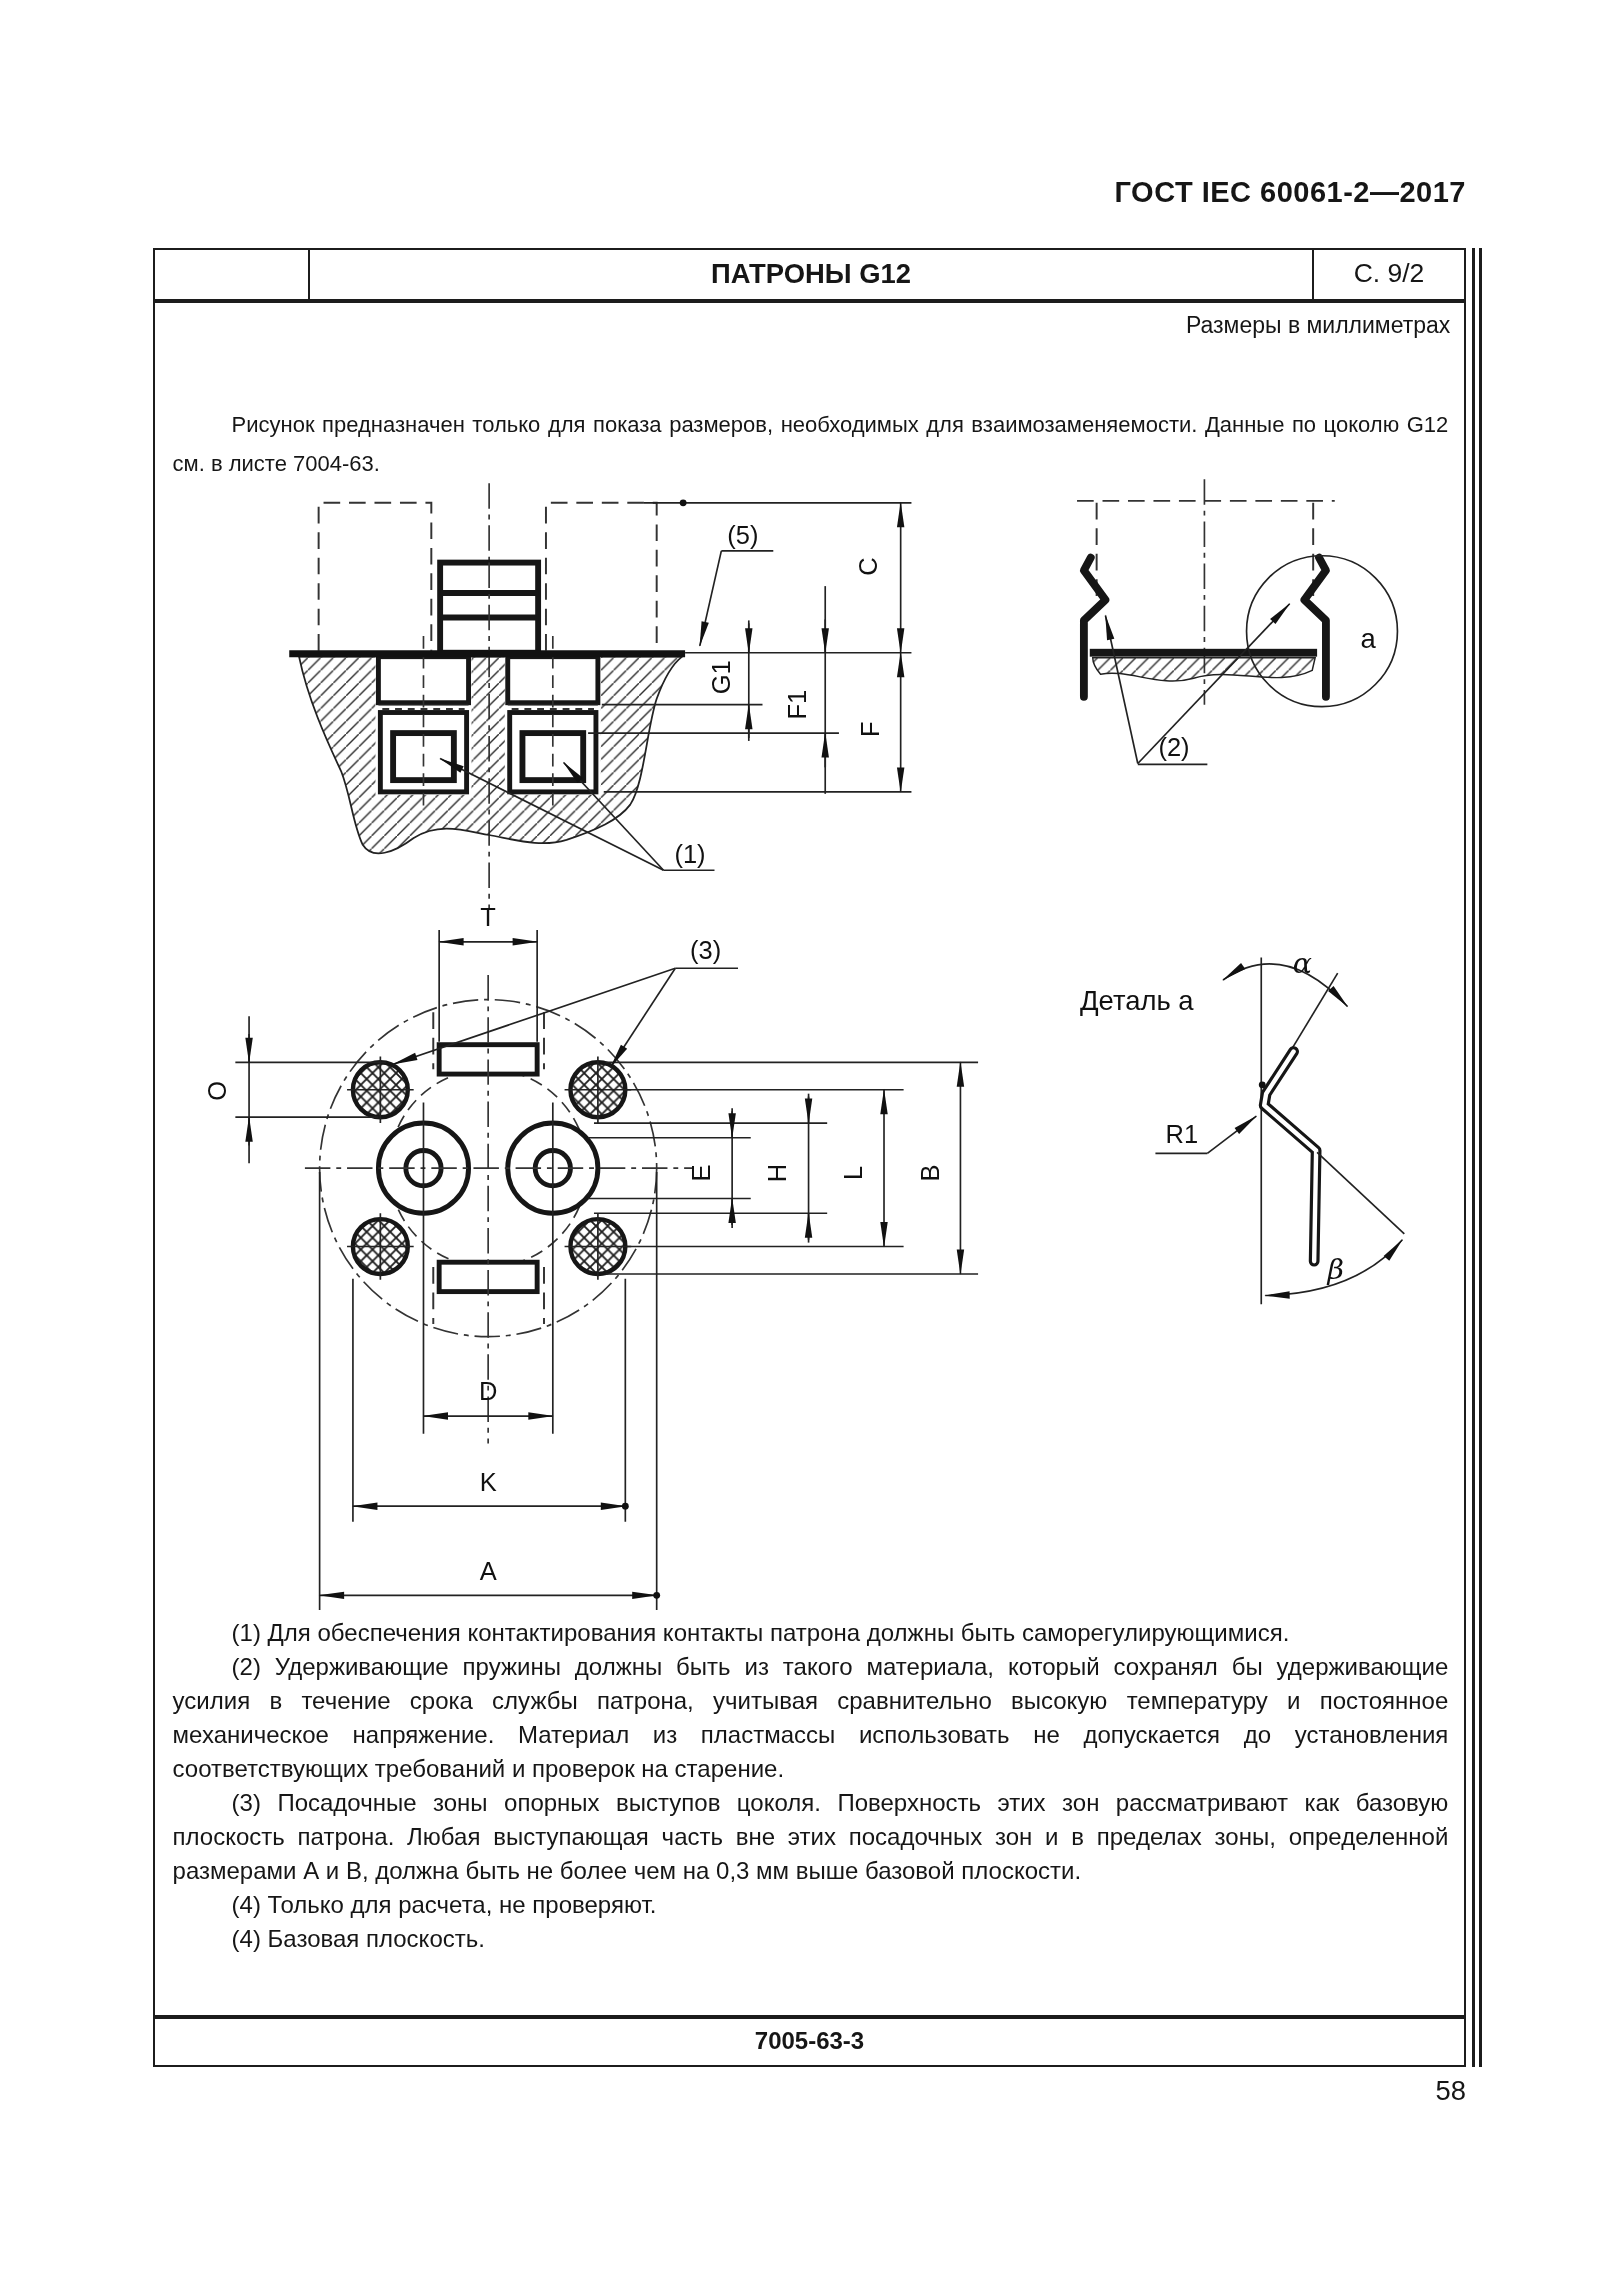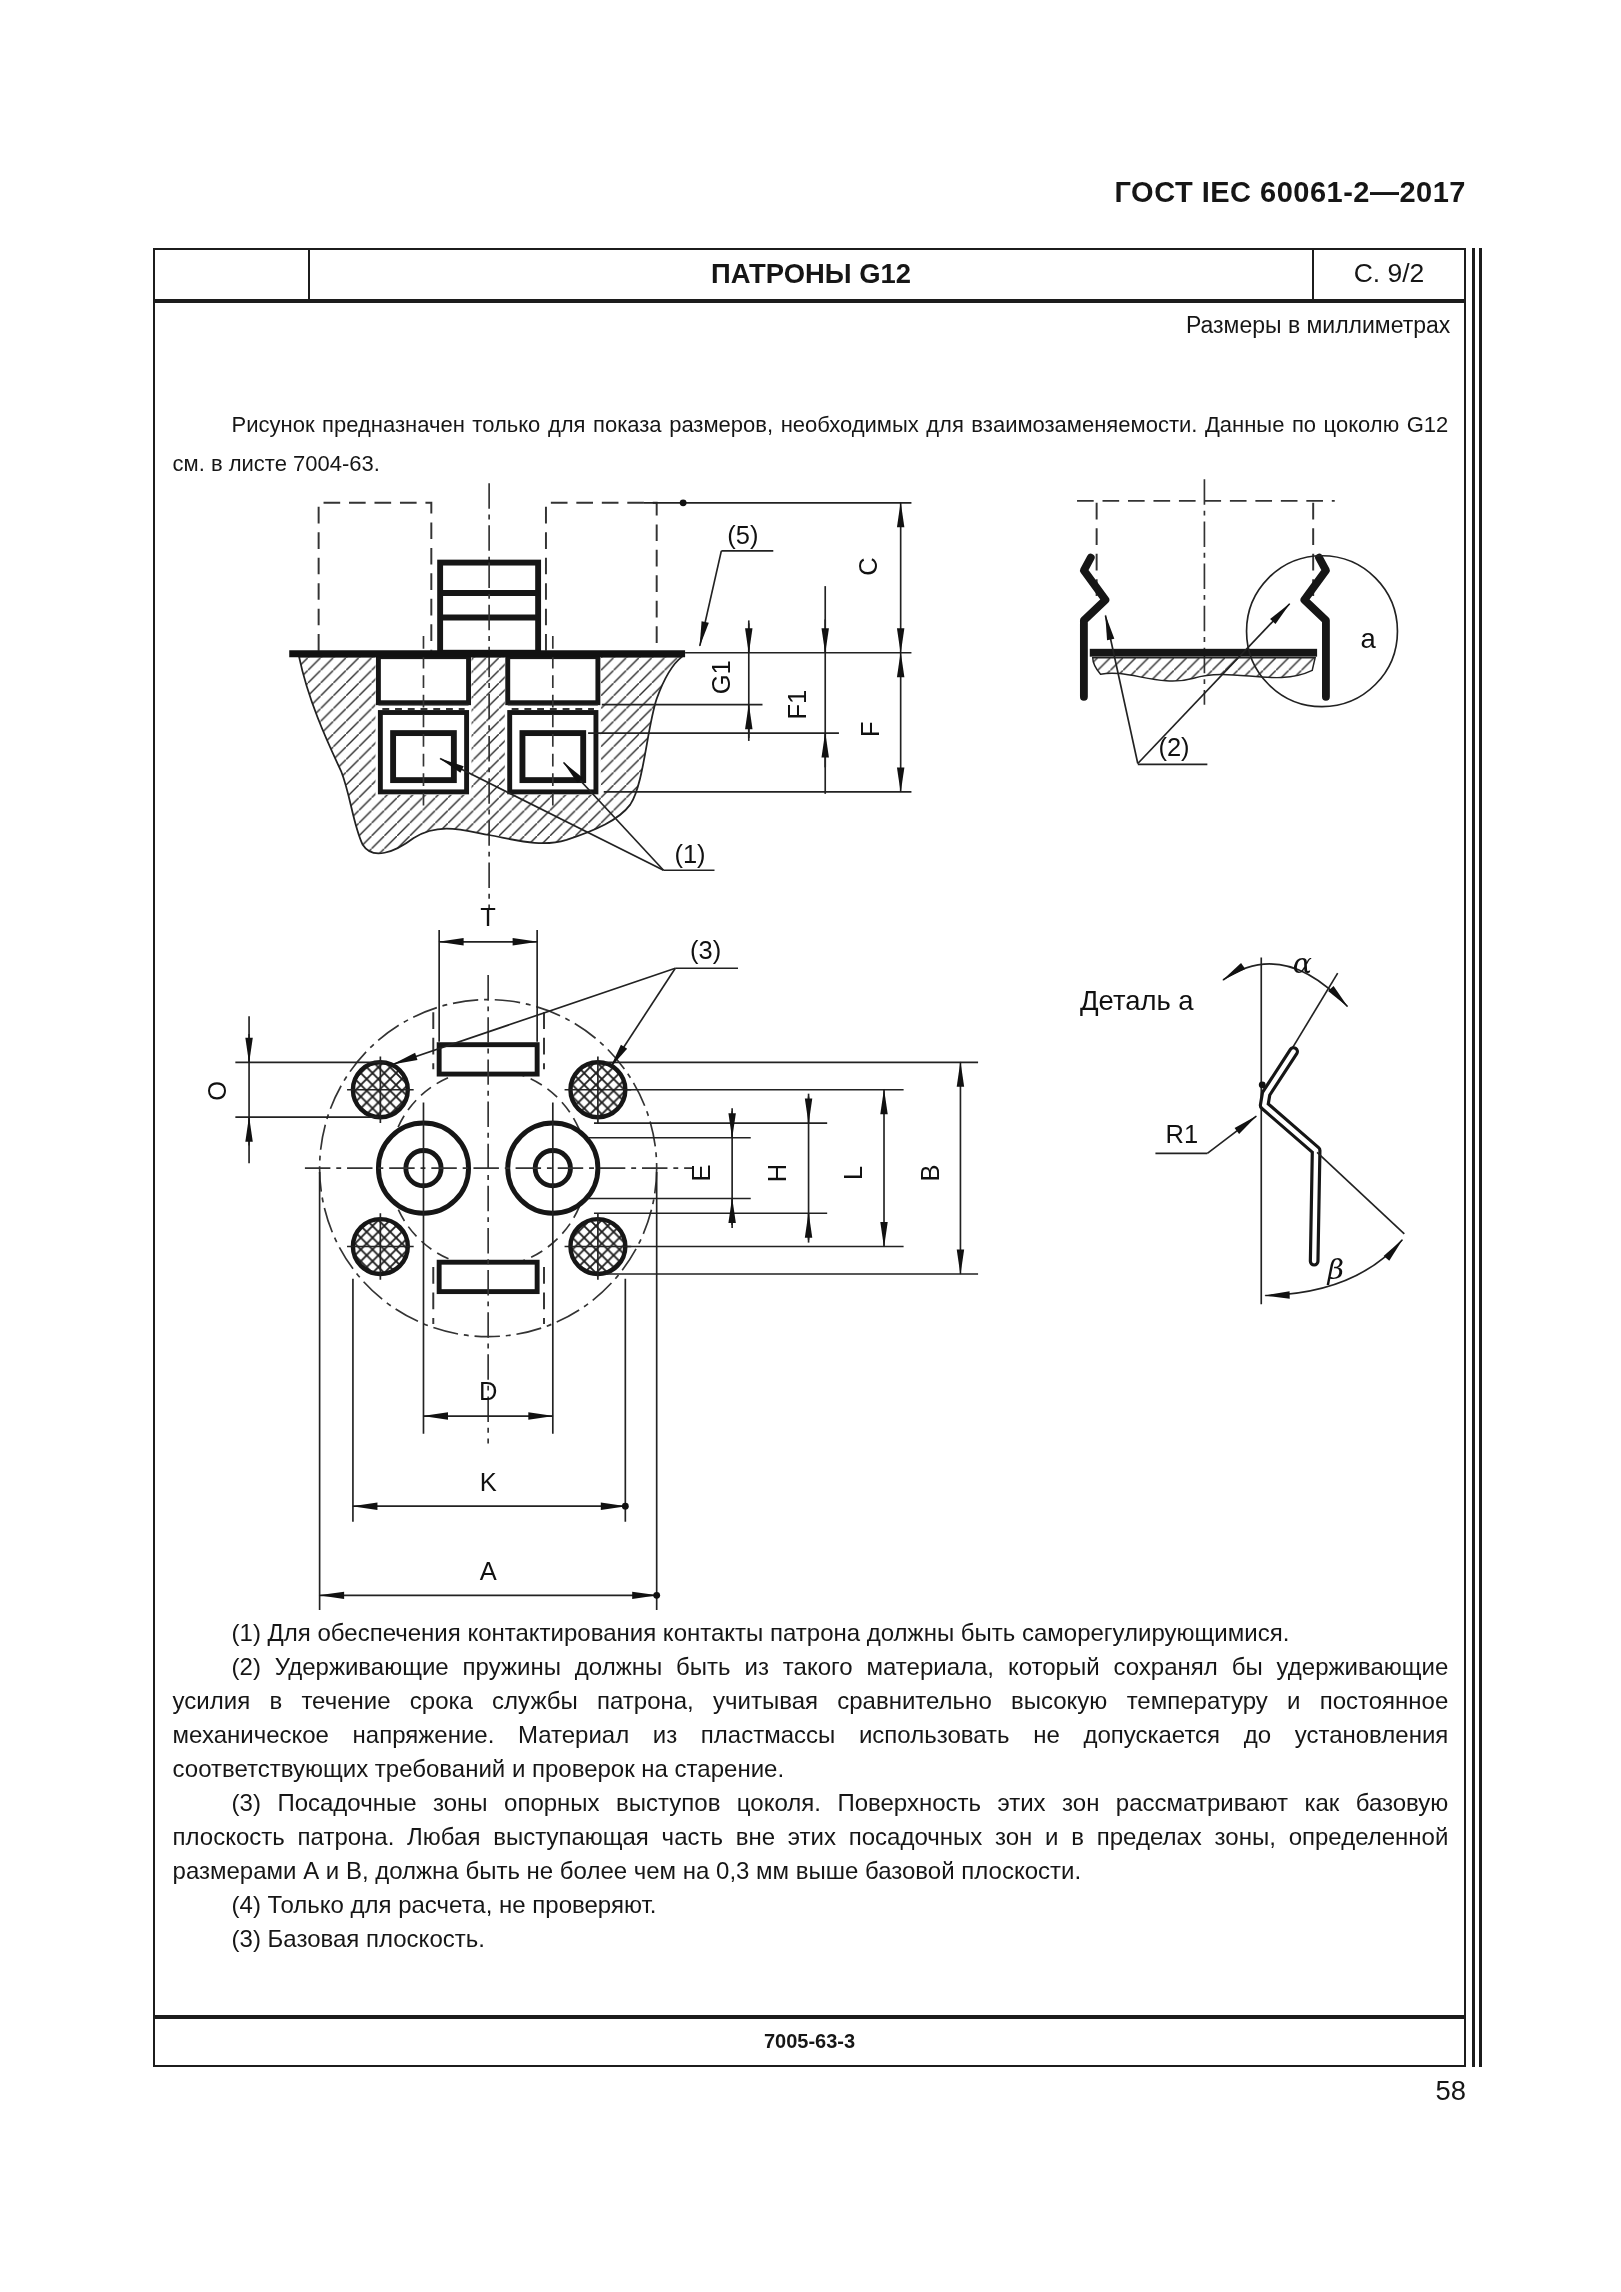--- a/index.html
+++ b/index.html
@@ -15,21 +15,21 @@
   .hdr-cell-title{flex:1;text-align:center;line-height:47px;font-size:27.4px;font-weight:bold;}
   .hdr-cell-page{width:152px;border-left:2.9px solid #1c1c1c;box-sizing:border-box;
         text-align:center;line-height:47px;font-size:26.5px;}
   .units-note{position:absolute;top:62px;right:13.7px;font-size:23px;}
   .intro{position:absolute;top:155px;left:17.6px;right:15.7px;font-size:22px;line-height:39px;
         text-align:justify;text-indent:59px;margin:0;}
   .drawing-svg{position:absolute;top:229px;left:0;}
   .notes{position:absolute;top:1366px;left:17.6px;right:15.7px;}
   .notes p{margin:0;font-size:24px;line-height:34px;text-align:justify;text-indent:59px;}
   .ftr-row{position:absolute;bottom:0;left:0;right:0;height:46px;border-top:4.9px solid #1c1c1c;
-        text-align:center;line-height:44px;font-size:20px;font-weight:bold;}
+        text-align:center;line-height:44px;font-size:24px;font-weight:bold;}
   .page-num{position:absolute;top:2056px;left:153px;width:1313px;text-align:right;font-size:27.4px;}
   
   .thin{stroke:#222;stroke-width:1.7;fill:none;}
   .med{stroke:#161616;stroke-width:5;fill:none;}
   .med6{stroke:#161616;stroke-width:6;fill:none;}
   .cl{stroke:#333;stroke-width:1.7;fill:none;stroke-dasharray:26 6 5 6;}
   .dash{stroke:#333;stroke-width:2;fill:none;stroke-dasharray:17 9;}
   .dash2{stroke:#333;stroke-width:1.7;fill:none;stroke-dasharray:13 7;}
   .dash3{stroke:#333;stroke-width:2;fill:none;stroke-dasharray:7 6;}
   .wfill{fill:#fff;}
@@ -249,21 +249,21 @@
         <path class="thin" d="M1289,1301 Q1382,1299 1429,1244" marker-start="url(#arw)" marker-end="url(#arw)"></path>
         <text class="greek" x="1361" y="1284">β</text>
       </g>
     </svg>
 
     <div class="notes">
       <p>(1) Для обеспечения контактирования контакты патрона должны быть саморегулирующимися.</p>
       <p>(2) Удерживающие пружины должны быть из такого материала, который сохранял бы удерживающие усилия в течение срока службы патрона, учитывая сравнительно высокую температуру и постоянное механическое напряжение. Материал из пластмассы использовать не допускается до установления соответствующих требований и проверок на старение.</p>
       <p>(3) Посадочные зоны опорных выступов цоколя. Поверхность этих зон рассматривают как базовую плоскость патрона. Любая выступающая часть вне этих посадочных зон и в пределах зоны, определенной размерами А и В, должна быть не более чем на 0,3 мм выше базовой плоскости.</p>
       <p>(4) Только для расчета, не проверяют.</p>
-      <p>(3) Базовая плоскость.</p>
+      <p>(4) Базовая плоскость.</p>
     </div>
 
     <div class="ftr-row">7005-63-3</div>
   </div>
 
   <div class="vrule" style="left:1472px;"></div>
   <div class="vrule" style="left:1479px;"></div>
 
   <div class="page-num">58</div>
 </div>

